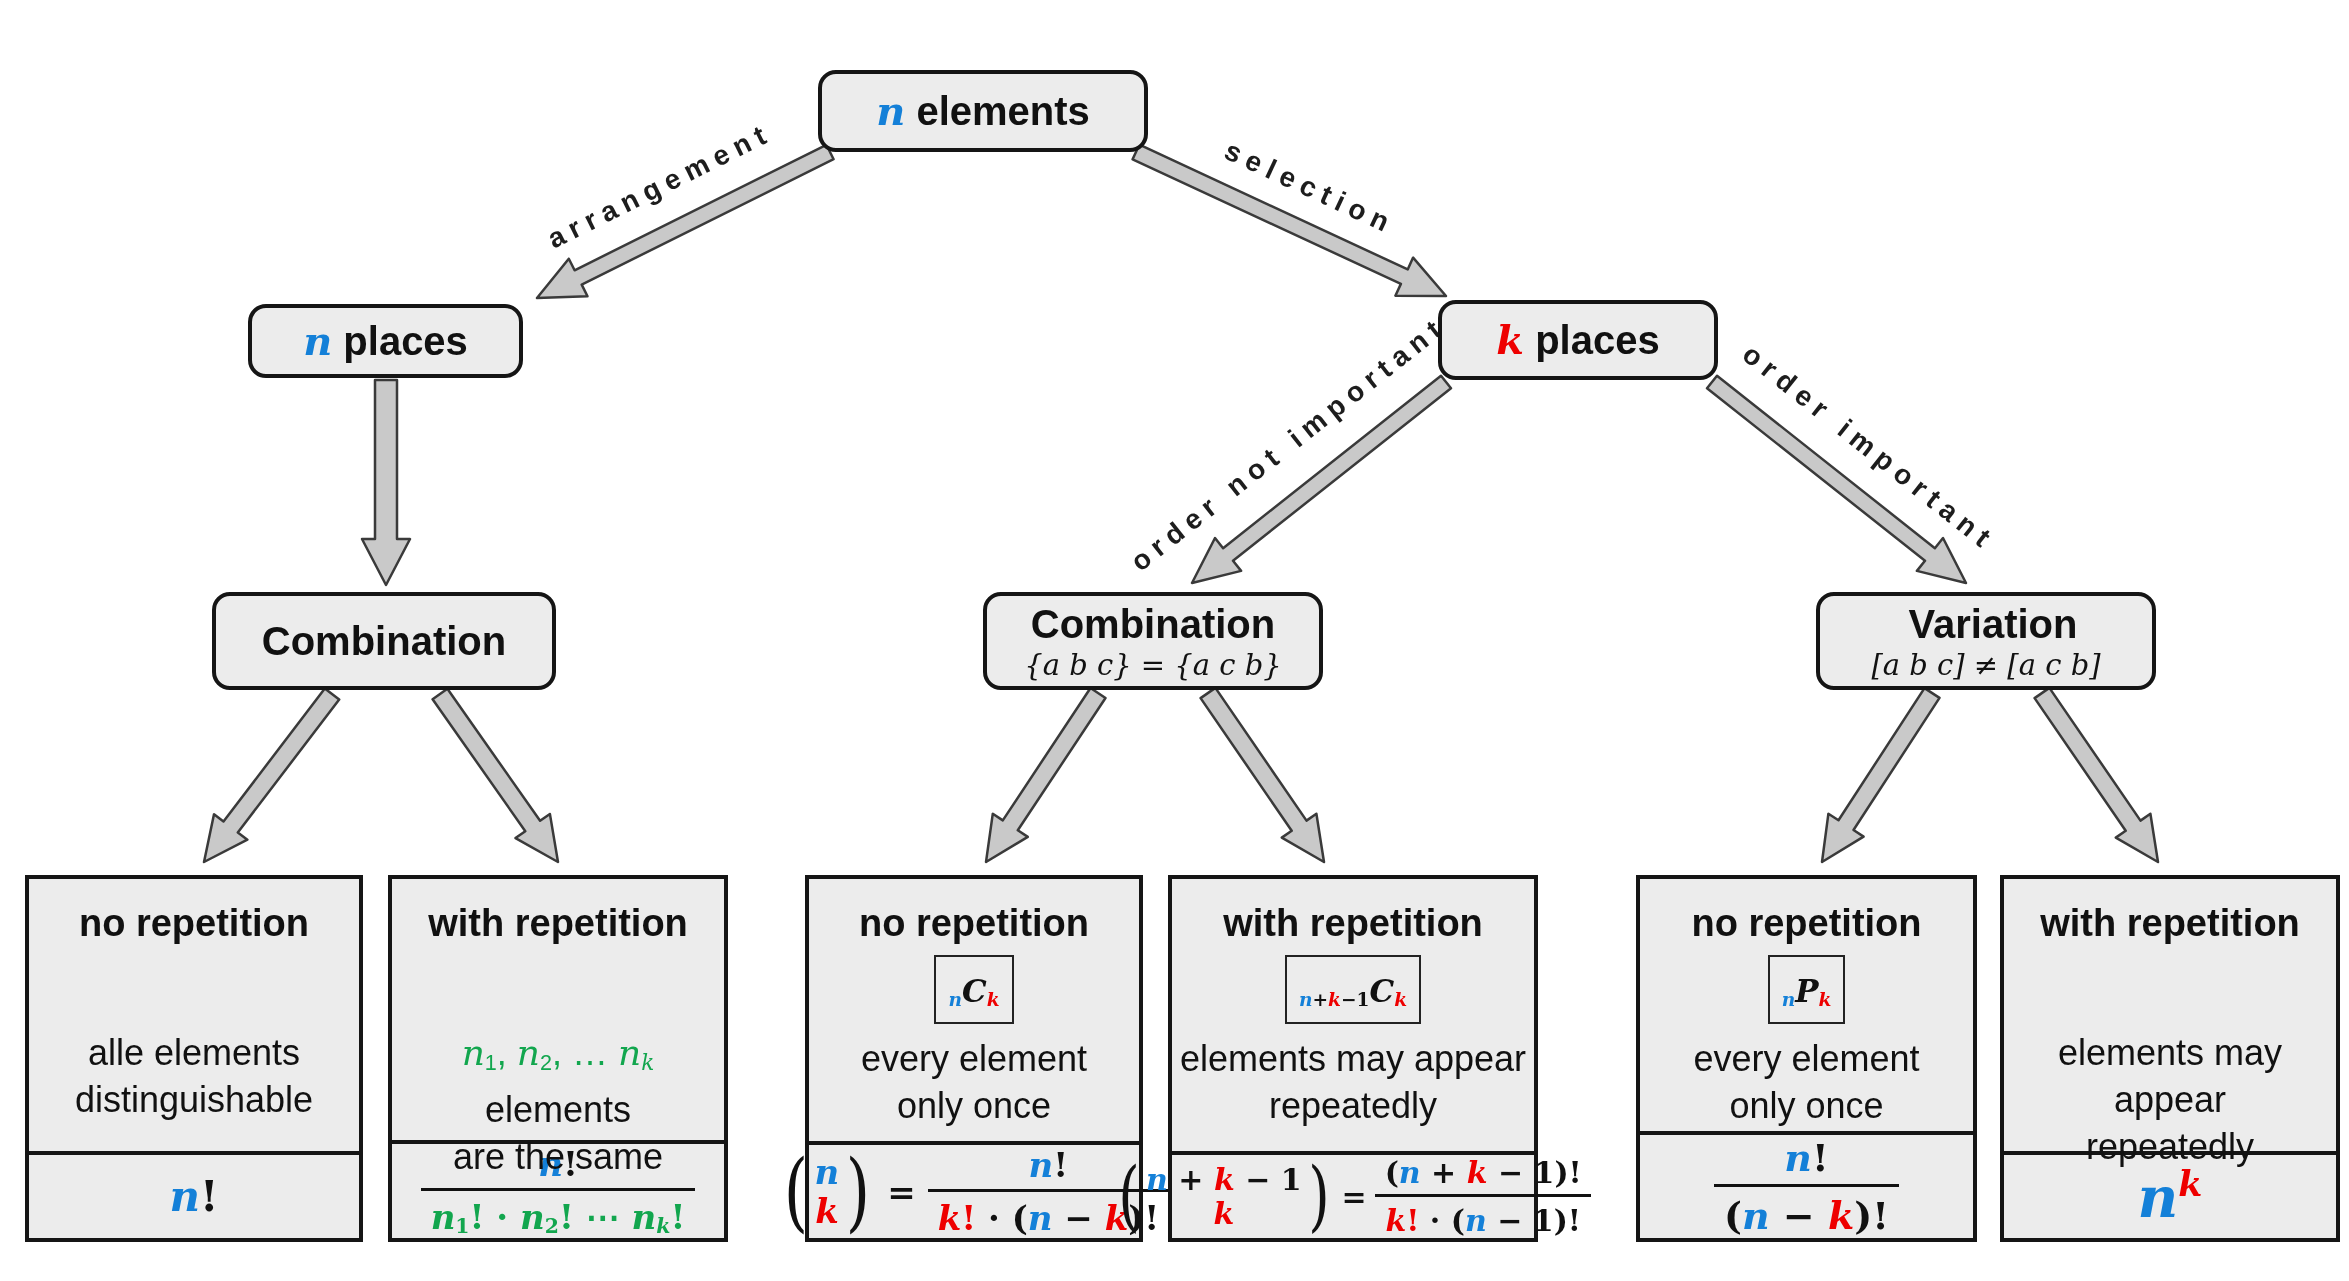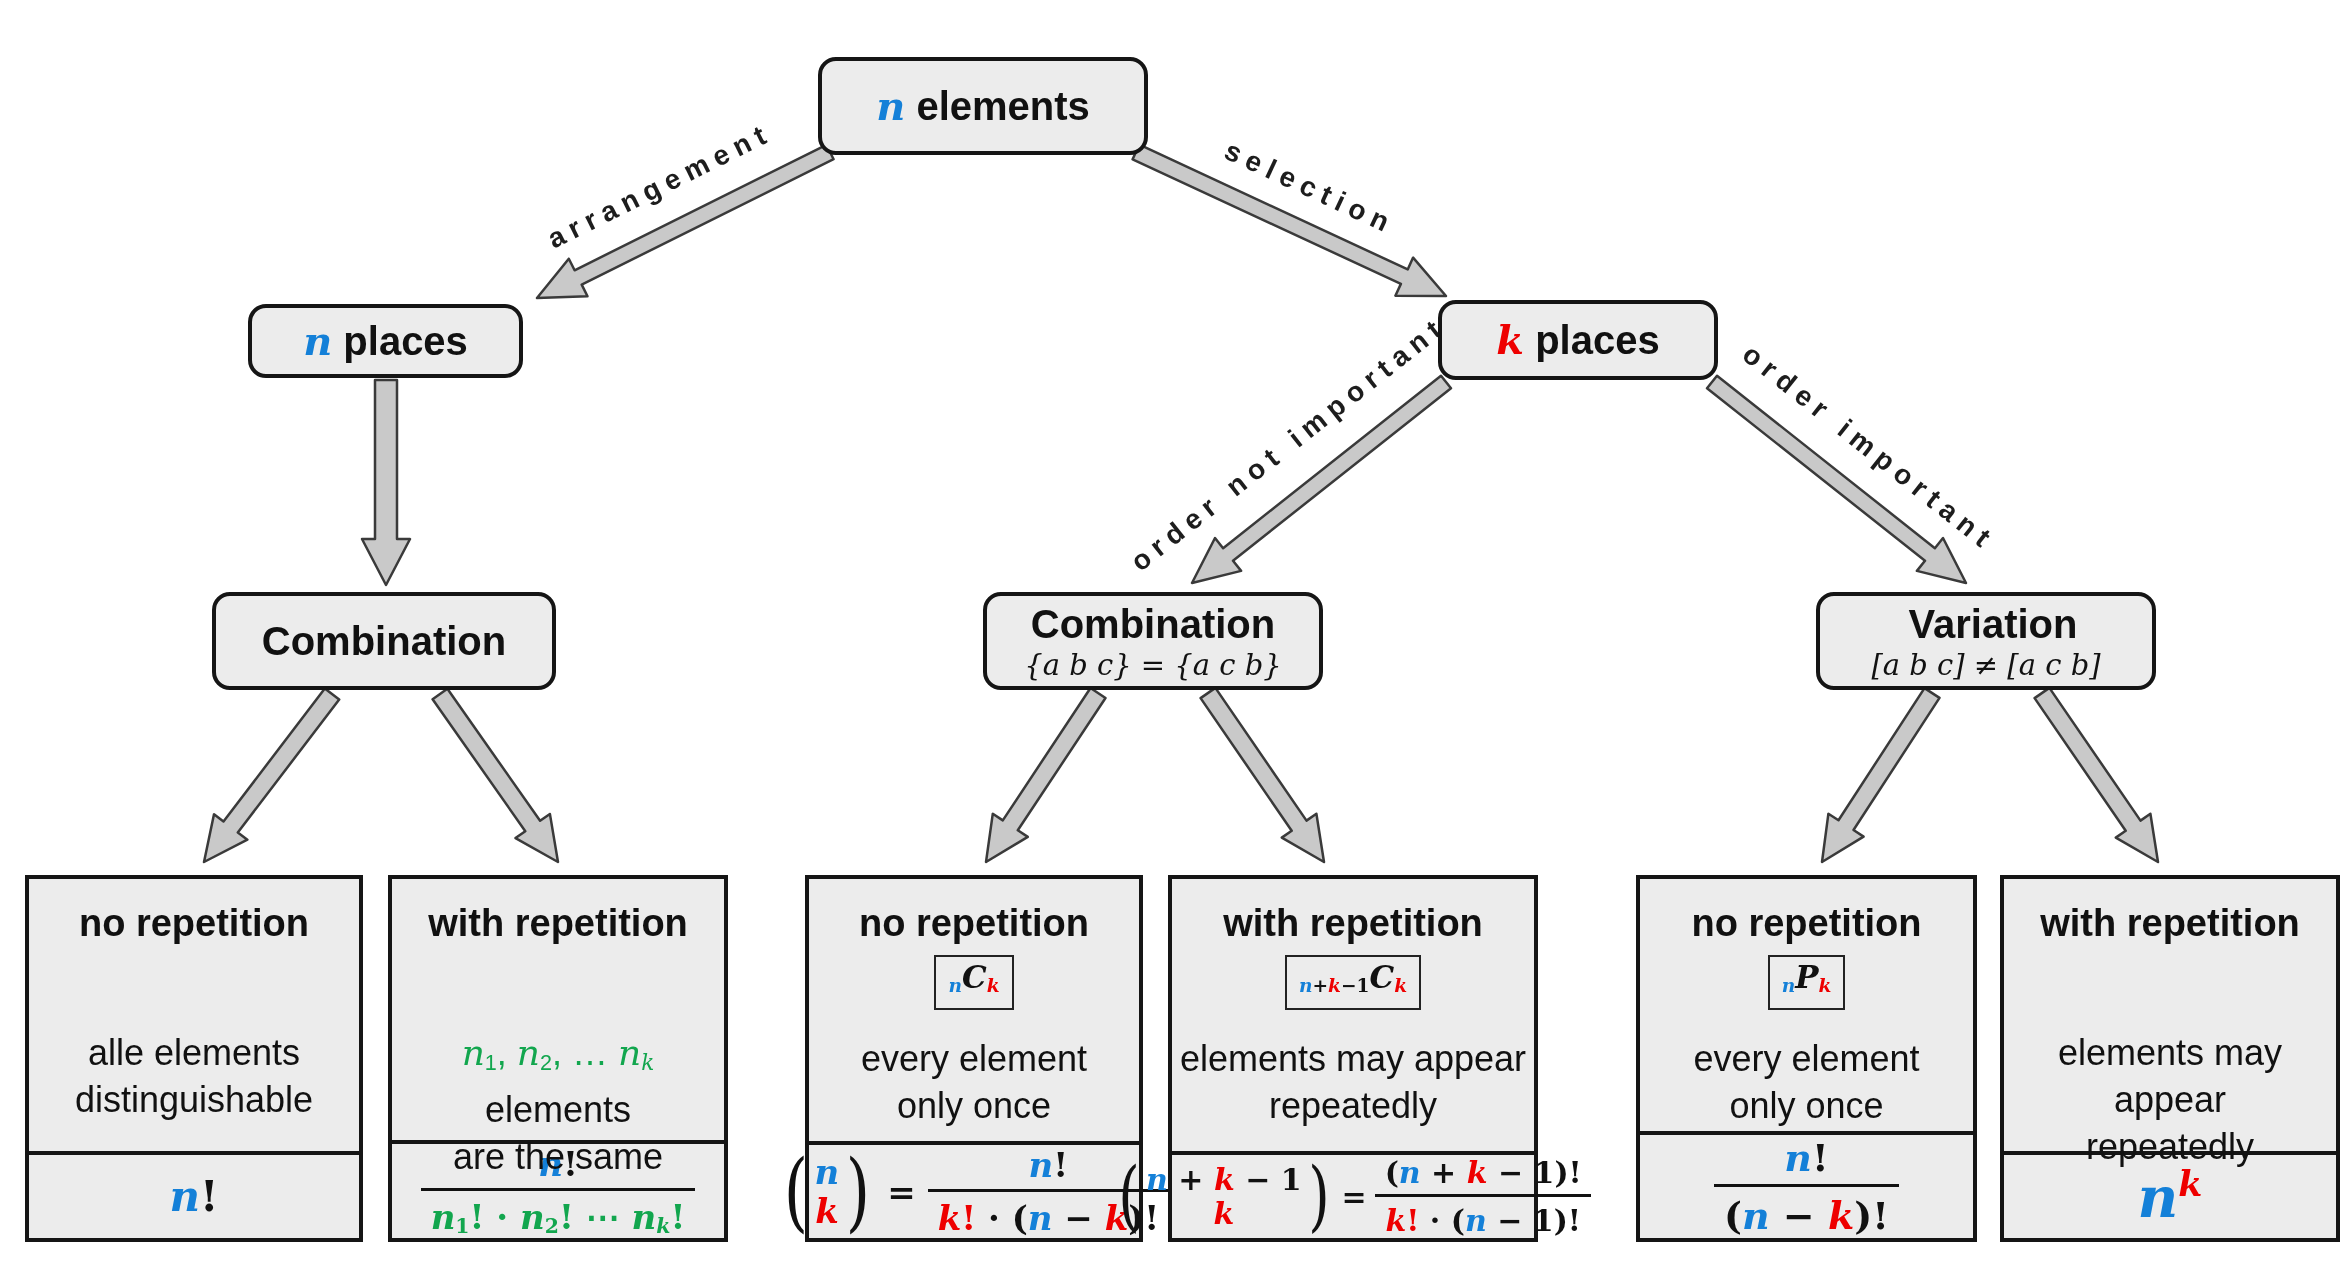--- a/index.html
+++ b/index.html
@@ -13,21 +13,21 @@
   .node-title{font-size:40px;font-weight:bold;line-height:46px;white-space:nowrap;}
   .node-subtitle{font-size:29px;line-height:34px;font-weight:normal;white-space:nowrap;
                  font-family:"DejaVu Serif",serif;}
 
   
   .leaf{position:absolute;box-sizing:border-box;background:#ececec;border:4px solid #151515;
         top:875px;height:367px;display:flex;flex-direction:column;}
   .leaf-top{position:relative;height:272px;box-sizing:border-box;padding-top:22px;text-align:center;}
   .leaf-title{font-size:38px;font-weight:bold;line-height:44px;}
   .badge{display:table;margin:10px auto 0;border:2.5px solid #222;background:#ececec;
-         padding:3px 12px 5px;font-size:31px;font-weight:bold;font-family:"DejaVu Serif",serif;line-height:34px;}
+         padding:17px 12px 5px;font-size:31px;font-weight:bold;font-family:"DejaVu Serif",serif;line-height:34px;}
   .leaf-desc{position:absolute;left:0;right:0;top:150px;text-align:center;
              font-size:36px;line-height:47px;font-weight:normal;}
   .leaf-formula{flex:1;border-top:4px solid #151515;display:flex;align-items:center;justify-content:center;
                 font-family:"DejaVu Serif",serif;font-weight:bold;font-size:40px;white-space:nowrap;}
 
   
   .v{font-family:"DejaVu Serif",serif;font-style:italic;}
   .sub{font-size:0.60em;vertical-align:-0.22em;}
   .sup{font-size:0.62em;vertical-align:0.60em;}
 
@@ -64,21 +64,21 @@
       <polygon points="1200.6,698.1 1291.7,830.8 1281.8,837.6 1324,862 1316.4,813.8 1306.5,820.6 1215.4,687.9" fill="#c9c9c9" stroke="#3a3a3a" stroke-width="2.5" stroke-linejoin="round"></polygon>
       <polygon points="1924.5,688.1 1838.5,820.2 1828.4,813.7 1822,862 1863.6,836.6 1853.5,830 1939.5,697.9" fill="#c9c9c9" stroke="#3a3a3a" stroke-width="2.5" stroke-linejoin="round"></polygon>
       <polygon points="2034.6,698.1 2125.7,830.8 2115.8,837.6 2158,862 2150.4,813.8 2140.5,820.6 2049.4,687.9" fill="#c9c9c9" stroke="#3a3a3a" stroke-width="2.5" stroke-linejoin="round"></polygon>
     </svg>
 
   <div class="edge-label" style="left:660px;top:186px;transform:translate(-50%,-50%) rotate(-26.5deg);">arrangement</div>
   <div class="edge-label" style="left:1310px;top:188px;transform:translate(-50%,-50%) rotate(24.9deg);">selection</div>
   <div class="edge-label" style="left:1289px;top:444px;transform:translate(-50%,-50%) rotate(-38.2deg);">order not important</div>
   <div class="edge-label" style="left:1869px;top:448px;transform:translate(-50%,-50%) rotate(38.4deg);">order important</div>
 
-  <div class="node" style="left:818px;top:57px;width:330px;height:98px;">
+  <div class="node" style="left:818px;top:70px;width:330px;height:82px;">
     <div class="node-title"><span class="v" style="color: rgb(20, 128, 216);">n</span><span> elements</span></div>
   </div>
 
   <div class="node" style="left:248px;top:304px;width:275px;height:74px;">
     <div class="node-title"><span class="v" style="color: rgb(20, 128, 216);">n</span><span> places</span></div>
   </div>
   <div class="node" style="left:1438px;top:300px;width:280px;height:80px;">
     <div class="node-title"><span class="v" style="color: rgb(238, 0, 0);">k</span><span> places</span></div>
   </div>
 

